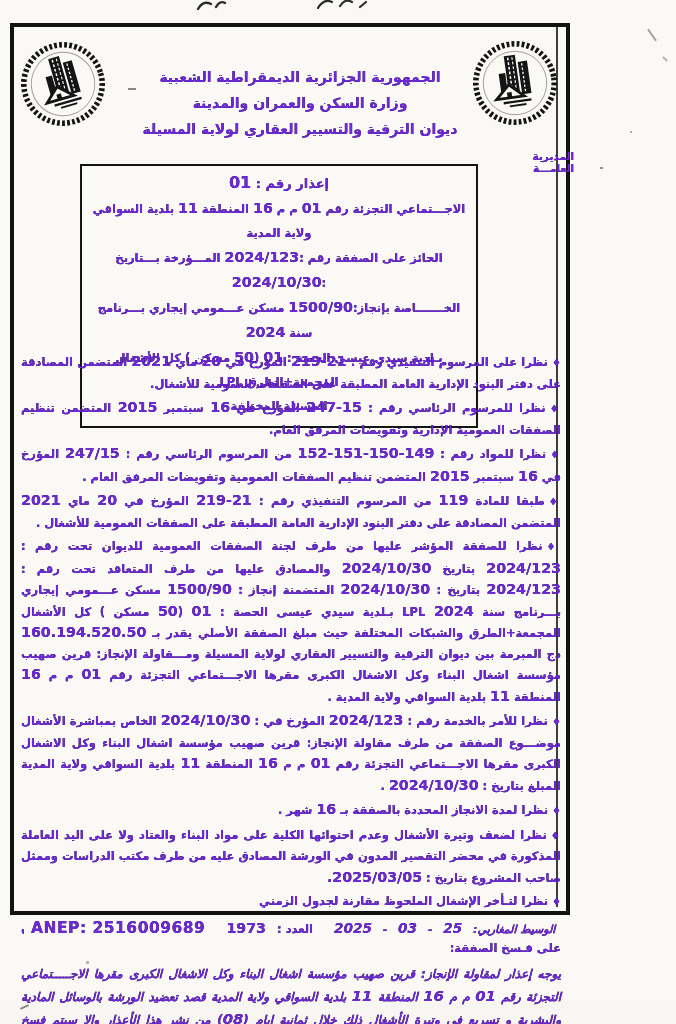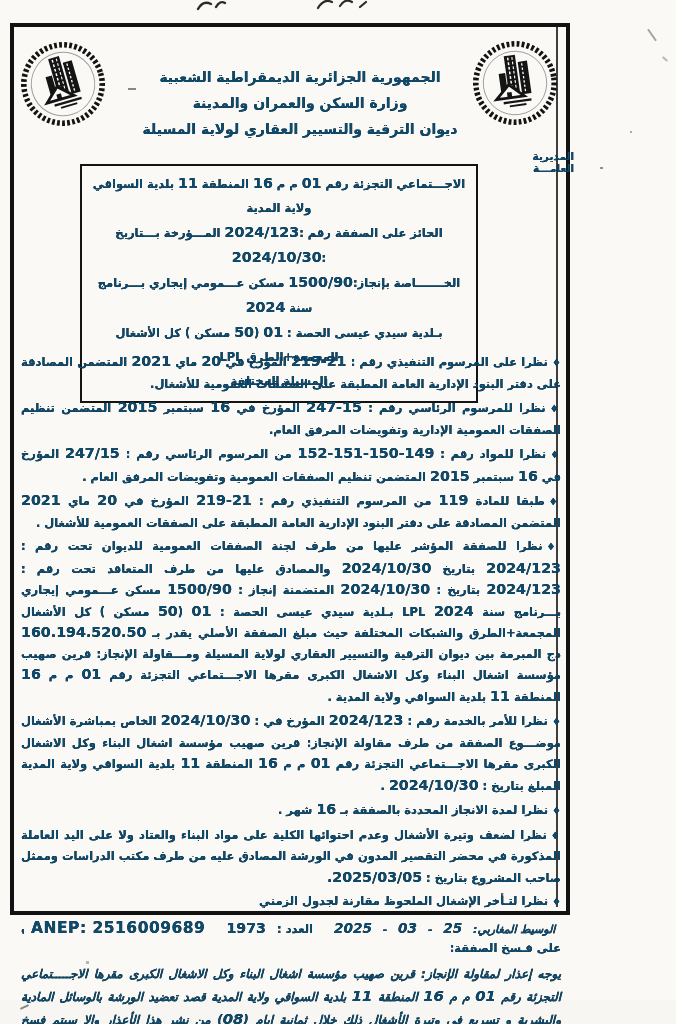--- a/index.html
+++ b/index.html
@@ -1,18 +1,18 @@
 <!DOCTYPE html>
 <html lang="ar"><head>
 <meta charset="utf-8">
 <style>
   html,body{margin:0;padding:0;}
   body{width:676px;height:1024px;background:#f7f6f2;overflow:hidden;}
   .page{position:relative;width:676px;height:1000px;background:#faf9f6;
-        font-family:"DejaVu Sans",sans-serif;color:#0c4a6e;}
+        font-family:"DejaVu Sans",sans-serif;color:#6d28d9;}
   
   .frame{position:absolute;left:10px;top:23px;width:560px;height:892px;
          box-sizing:border-box;border:4px solid #121212;}
   .frame-inner-line{position:absolute;left:556px;top:27px;width:2px;height:880px;
          background:#1c1c1c;opacity:.85;}
   
   .seal{position:absolute;width:84px;height:84px;}
   .seal-left{left:21px;top:42px;transform:rotate(-16deg);}
   .seal-right{left:473px;top:41px;transform:rotate(-8deg);}
   
@@ -97,20 +97,21 @@
 
   <div class="header">
     <div>الجمهورية الجزائرية الديمقراطية الشعبية</div>
     <div>وزارة السكن والعمران والمدينة</div>
     <div>ديوان الترقية والتسيير العقاري لولاية المسيلة</div>
   </div>
 
   <div class="directorate">المديرية العامـــة</div>
 
   <div class="notice-box">
+    <div class="nb-title">إعذار رقم : <span class="num">01</span></div>
     <div class="nb-line">الاجـــتماعي التجزئة رقم <span class="num">01</span> م م <span class="num">16</span> المنطقة <span class="num">11</span> بلدية السواقي ولاية المدية</div>
     <div class="nb-line">الحائز على الصفقة رقم :<span class="num">2024/123</span> المـــؤرخة بـــتاريخ :<span class="num">2024/10/30</span></div>
     <div class="nb-line">الخـــــــاصة بإنجاز:<span class="num">1500/90</span> مسكن عـــمومي إيجاري بـــرنامج سنة <span class="num">2024</span></div>
     <div class="nb-line">بـلدية سيدي عيسى الحصة : <span class="num">01</span> (<span class="num">50</span> مسكن ) كل الأشغال المجمعة+الطرق LPL</div>
     <div class="nb-line">المسيلة المختلفة</div>
   </div>
 
   <div class="bullets">
     <p class="bullet"><span class="marker">♦</span><span>نظرا على المرسوم التنفيذي رقم : <span class="num">21-219</span> المؤرخ في <span class="num">20</span> ماي <span class="num">2021</span> المتضمن المصادقة على دفتر البنود الإدارية العامة المطبقة على الصفقات العمومية للأشغال.</span></p>
     <p class="bullet"><span class="marker">♦</span><span>نظرا للمرسوم الرئاسي رقم : <span class="num">15-247</span> المؤرخ في <span class="num">16</span> سبتمبر <span class="num">2015</span> المتضمن تنظيم الصفقات العمومية الإدارية وتفويضات المرفق العام.</span></p>

